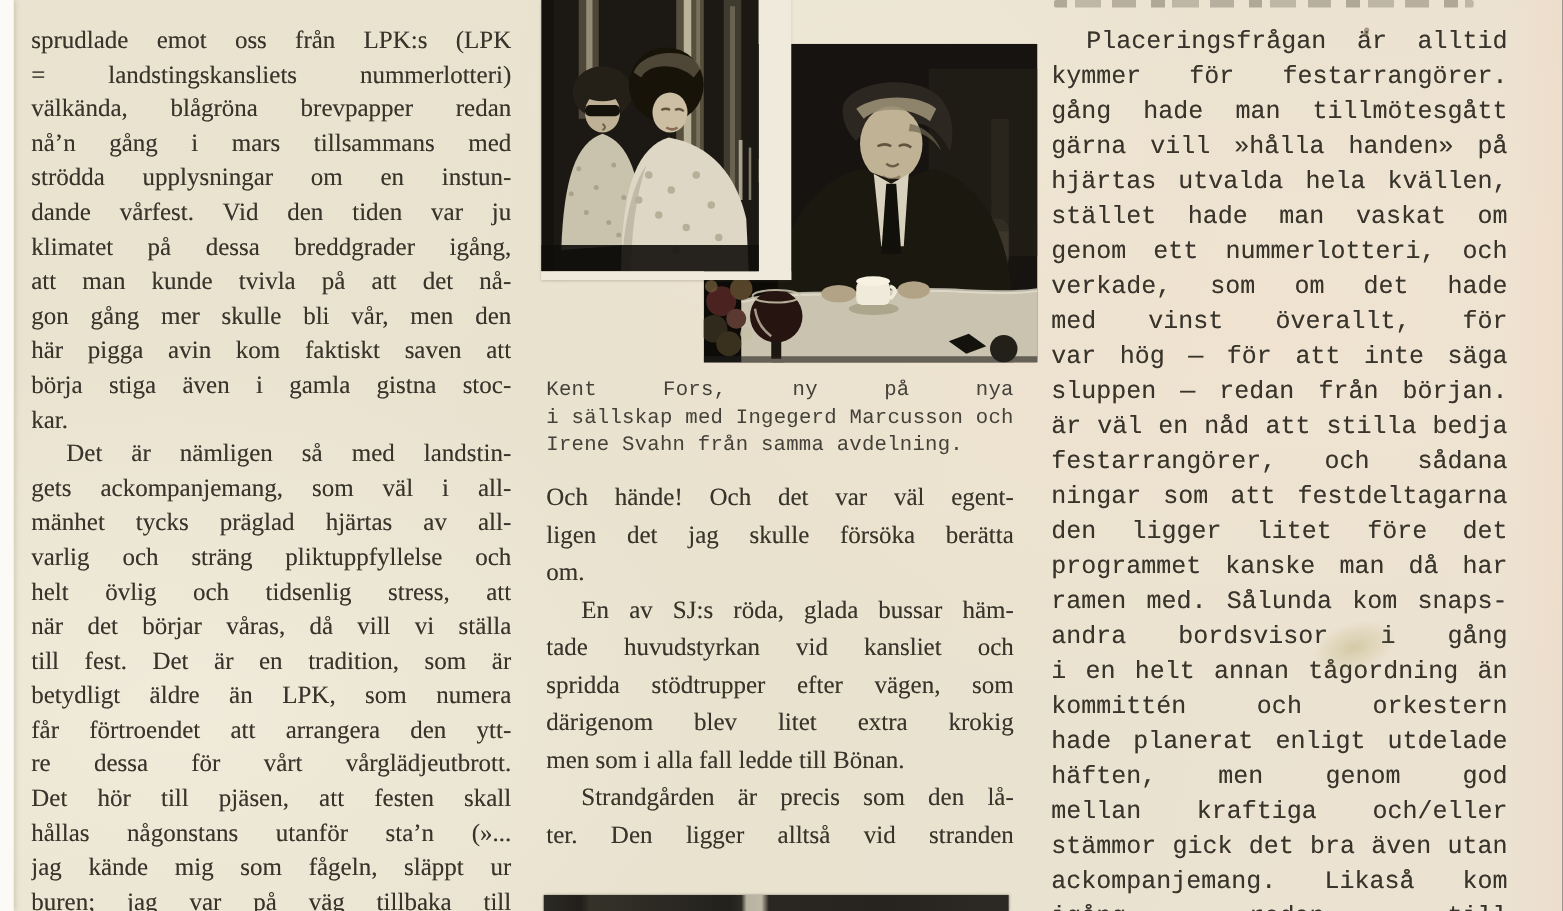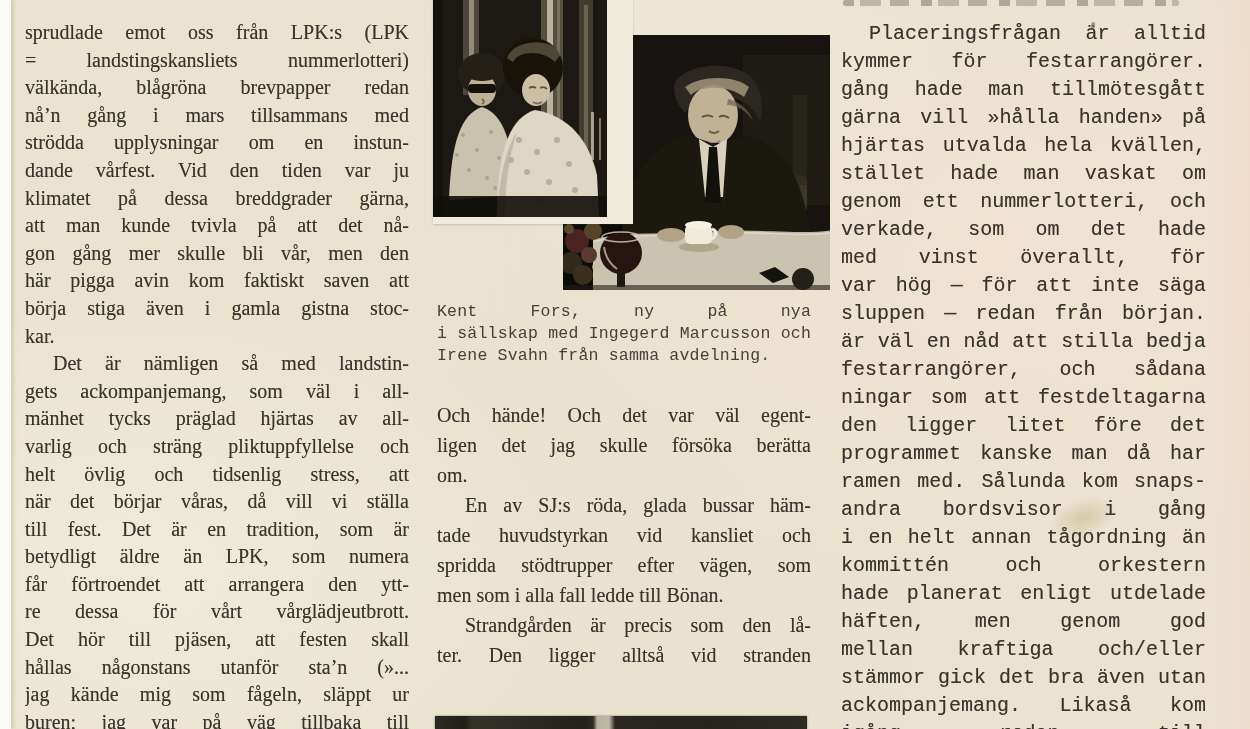--- a/index.html
+++ b/index.html
@@ -19,21 +19,21 @@
   .speck{position:absolute;left:1091px;top:22px;width:4px;height:7px;background:rgba(110,95,70,.55);border-radius:2px;transform:rotate(12deg);}
 
   .col{position:absolute;}
   .line{
     color:#38342b; text-align:justify; text-align-last:justify;
     overflow:hidden; white-space:normal;
     text-shadow:0 0 .5px rgba(56,52,43,.45);
   }
   .col-left{left:25px;top:19px;width:384px;}
   .col-left .line{font-size:20px;line-height:27.6px;height:27.6px;}
-  .col-middle{left:437px;top:383px;width:374px;margin-top:17px;}
+  .col-middle{left:437px;top:383px;width:374px;}
   .col-middle .line{font-size:20px;line-height:30px;height:30px;}
   .col-right{left:841px;top:20px;width:365px;}
   .col-right .line{font-size:20px;line-height:28px;height:28px;font-family:Liberation Mono, monospace;}
   .line.indent{text-indent:28px;}
   .line.end{text-align-last:left;}
 
   .caption{left:437px;top:301px;width:374px;font-family:Liberation Mono, monospace;}
   .caption .line{font-size:16.5px;line-height:22px;height:22px;color:#44413a;letter-spacing:.2px;text-shadow:none;}
 
   .clipped-top-line{
@@ -57,21 +57,21 @@
 
   <div class="scan-edge"></div>
 
   <div class="col col-left">
       <div class="line">sprudlade emot oss från LPK:s (LPK</div>
       <div class="line">= landstingskansliets nummerlotteri)</div>
       <div class="line">välkända, blågröna brevpapper redan</div>
       <div class="line">nå’n gång i mars tillsammans med</div>
       <div class="line">strödda upplysningar om en instun-</div>
       <div class="line">dande vårfest. Vid den tiden var ju</div>
-      <div class="line">klimatet på dessa breddgrader gärna,</div>
+      <div class="line">klimatet på dessa breddgrader igång,</div>
       <div class="line">att man kunde tvivla på att det nå-</div>
       <div class="line">gon gång mer skulle bli vår, men den</div>
       <div class="line">här pigga avin kom faktiskt saven att</div>
       <div class="line">börja stiga även i gamla gistna stoc-</div>
       <div class="line end">kar.</div>
       <div class="line indent">Det är nämligen så med landstin-</div>
       <div class="line">gets ackompanjemang, som väl i all-</div>
       <div class="line">mänhet tycks präglad hjärtas av all-</div>
       <div class="line">varlig och sträng pliktuppfyllelse och</div>
       <div class="line">helt övlig och tidsenlig stress, att</div>
@@ -208,20 +208,21 @@
       <div class="line end">Irene Svahn från samma avdelning.</div>
     </div>
 
   <div class="col col-middle">
       <div class="line">Och hände! Och det var väl egent-</div>
       <div class="line">ligen det jag skulle försöka berätta</div>
       <div class="line end">om.</div>
       <div class="line indent">En av SJ:s röda, glada bussar häm-</div>
       <div class="line">tade huvudstyrkan vid kansliet och</div>
       <div class="line">spridda stödtrupper efter vägen, som</div>
+      <div class="line">därigenom blev litet extra krokig</div>
       <div class="line end">men som i alla fall ledde till Bönan.</div>
       <div class="line indent">Strandgården är precis som den lå-</div>
       <div class="line">ter. Den ligger alltså vid stranden</div>
     </div>
 
   <div class="photo-strip"></div>
 
   <div class="clipped-top-line"></div>
   <div class="col col-right">
       <div class="line indent">Placeringsfrågan är alltid ett be-</div>

